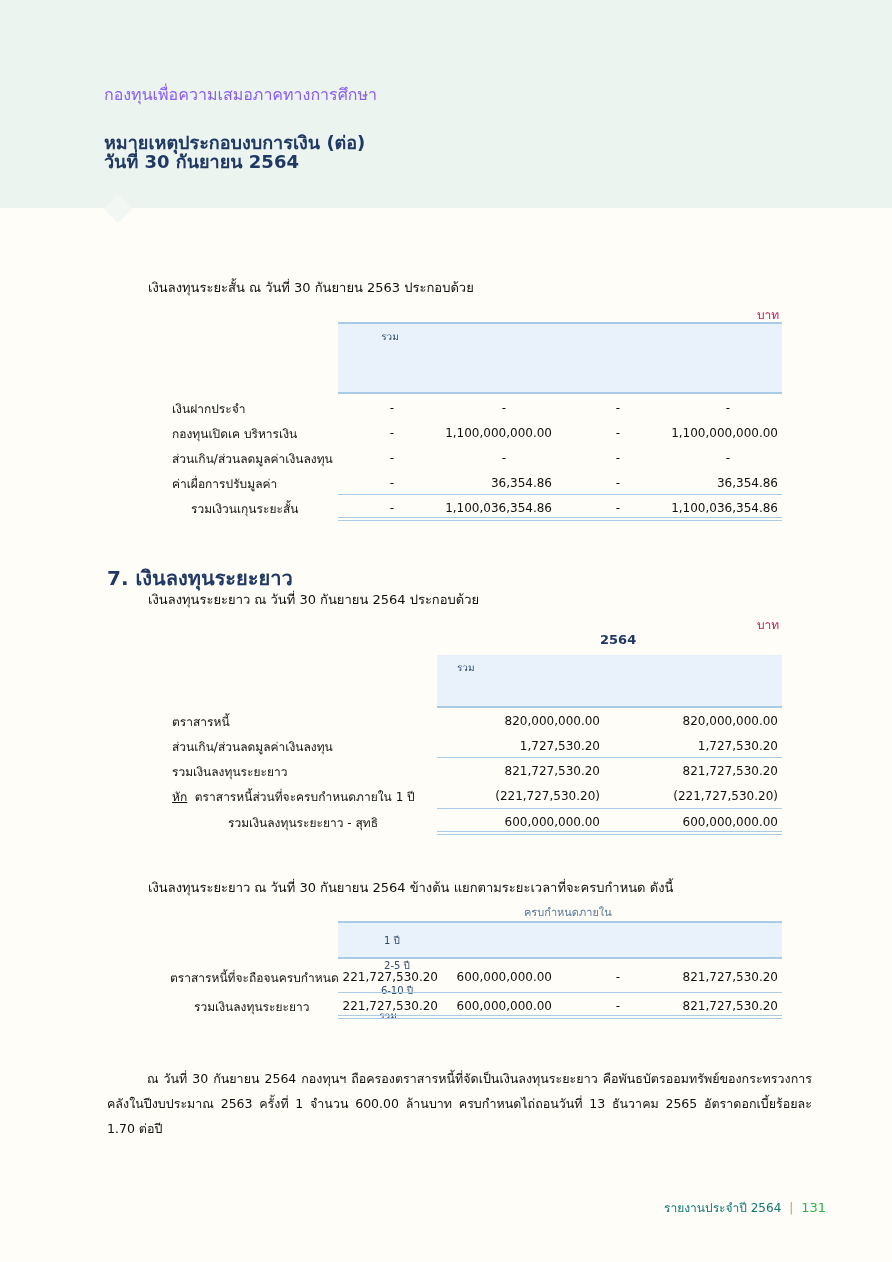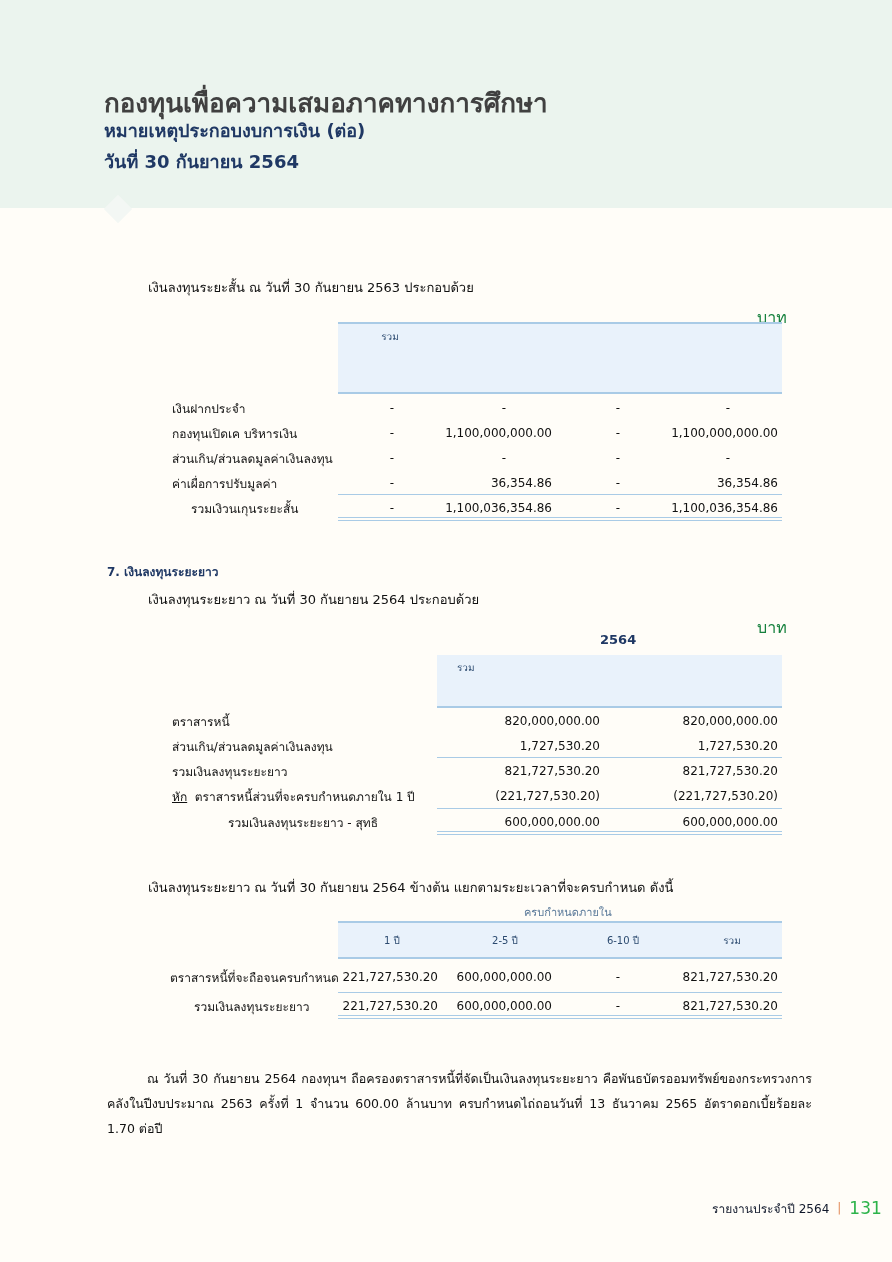--- a/index.html
+++ b/index.html
@@ -14,39 +14,39 @@
   .header-band {
     position: absolute; left: 0; top: 0; width: 892px; height: 208px;
     background: #ebf4ee;
   }
   .header-diamond {
     position: absolute; left: 108px; top: 199px; width: 20px; height: 20px;
     background: #f3f7f4; transform: rotate(45deg);
   }
   .title-main {
     position: absolute; left: 104px; top: 82px;
-    font-size: 26px; font-weight: bold; color: #404040;
+    font-size: 16px; font-weight: normal; color: #8b5cf6;
   }
   .title-sub {
-    position: absolute; left: 104px; top: 116px;
+    position: absolute; left: 104px; top: 128px;
     font-size: 18px; font-weight: bold; color: #1f3864;
   }
   .title-date {
     position: absolute; left: 104px; top: 147px;
     font-size: 18px; font-weight: bold; color: #1f3864;
   }
   .intro {
     position: absolute; font-size: 13px; color: #111;
   }
   .unit {
-    position: absolute; font-size: 16px; color: #15803d;
+    position: absolute; font-size: 12px; color: #be185d;
   }
   .section-heading {
     position: absolute; left: 107px; top: 562px;
-    font-size: 12px; font-weight: bold; color: #1f3864;
+    font-size: 20px; font-weight: bold; color: #1f3864;
   }
   .year-label {
     position: absolute; left: 600px; top: 632px;
     font-size: 13px; font-weight: bold; color: #1f3864;
   }
   .group-label {
     position: absolute; left: 524px; top: 903px;
     font-size: 11px; color: #5b7a9a;
   }
   .thead {
@@ -68,23 +68,23 @@
   .dline { position: absolute; height: 4px; border-top: 1px solid #a9cbe6; border-bottom: 1px solid #a9cbe6; }
   .underline { text-decoration: underline; }
   .para {
     position: absolute; left: 107px; top: 1066px; width: 705px;
     font-size: 12.5px; line-height: 25px; color: #111; text-align: justify;
   }
   .para .indent { display: inline-block; width: 40px; }
   .footer {
     position: absolute; left: 664px; top: 1198px; font-size: 12px; display: flex; align-items: center;
   }
-  .footer .fl { color: #0f172a; margin-left: 48px; }
+  .footer .fl { color: #0f766e; }
   .footer .sep { color: #e38b5a; margin: 0 8px; }
-  .footer .pg { color: #2db34a; font-size: 17px; }
+  .footer .pg { color: #2db34a; font-size: 13px; }
 </style>
 </head>
 <body>
 
 <div class="header-band"></div>
 <div class="header-diamond"></div>
 <div class="title-main">กองทุนเพื่อความเสมอภาคทางการศึกษา</div>
 <div class="title-sub">หมายเหตุประกอบงบการเงิน (ต่อ)</div>
 <div class="title-date">วันที่ 30 กันยายน 2564</div>
 
@@ -169,21 +169,21 @@
 <div>
   <div class="row label" style="left:228px; top:811px;">รวมเงินลงทุนระยะยาว - สุทธิ</div>
   <div class="row cell" style="left:440px; top:811px; width:160px; justify-content:flex-end;">600,000,000.00</div>
   <div class="row cell" style="left:620px; top:811px; width:158px; justify-content:flex-end;">600,000,000.00</div>
 </div>
 <div class="dline" style="left:437px; top:831px; width:345px;"></div>
 
 <div class="intro" style="left:148px; top:877px;">เงินลงทุนระยะยาว ณ วันที่ 30 กันยายน 2564 ข้างต้น แยกตามระยะเวลาที่จะครบกำหนด ดังนี้</div>
 <div class="group-label">ครบกำหนดภายใน</div>
 
-<div class="thead" style="left:338px; top:921px; width:444px; height:38px;">
+<div class="thead" style="left:338px; top:921px; width:444px; height:38px;flex-direction:column;">
   <div class="th" style="width:108px; padding-top:11px;">1 ปี</div>
   <div class="th" style="width:118px; padding-top:11px;">2-5 ปี</div>
   <div class="th" style="width:118px; padding-top:11px;">6-10 ปี</div>
   <div class="th" style="width:100px; padding-top:11px;">รวม</div>
 </div>
 
 <div>
   <div class="row label" style="left:170px; top:966px;">ตราสารหนี้ที่จะถือจนครบกำหนด</div>
   <div class="row cell" style="left:338px; top:966px; width:100px; justify-content:flex-end;">221,727,530.20</div>
   <div class="row cell" style="left:446px; top:966px; width:106px; justify-content:flex-end;">600,000,000.00</div>

